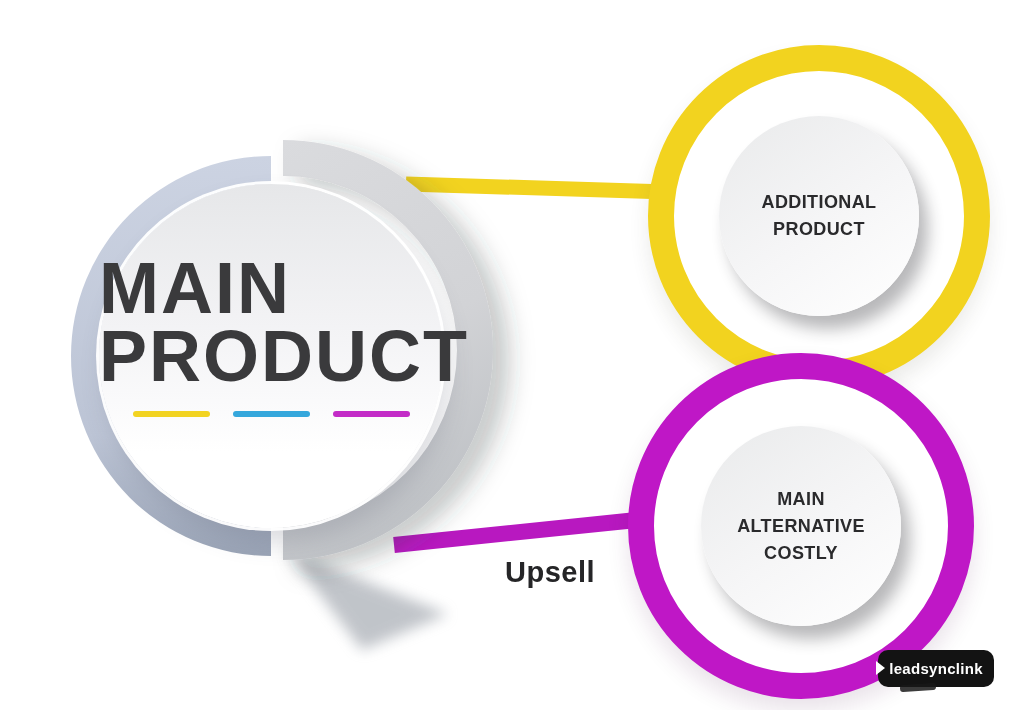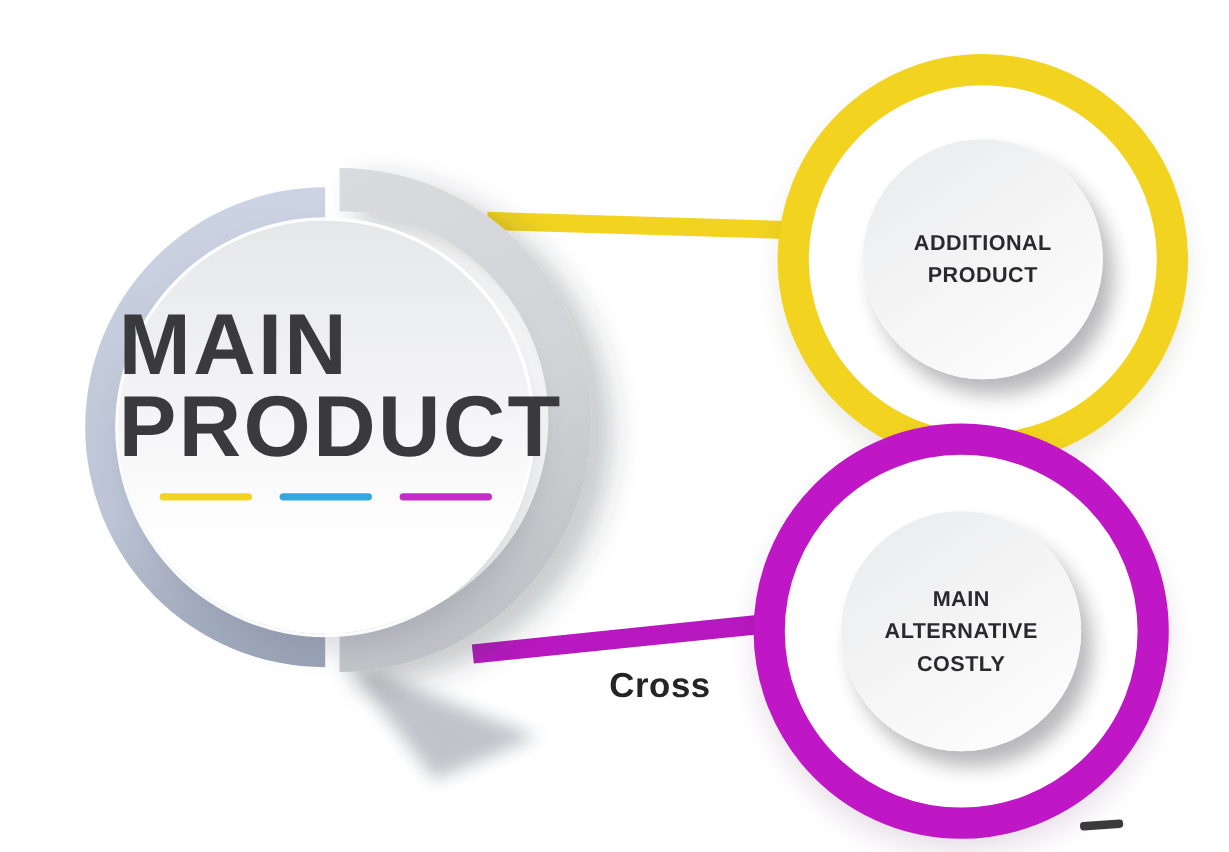--- a/index.html
+++ b/index.html
@@ -112,36 +112,39 @@
       <div>MAIN</div>
       <div>PRODUCT</div>
     </div>
     <div class="dash-row">
       <div class="dash yellow"></div>
       <div class="dash blue"></div>
       <div class="dash magenta"></div>
     </div>
   </div>
 
-  <div class="conn-label upsell-label">Cross</div>
+  <div class="conn-label upsell-label">Upsell</div>
 
   <div class="bubble yellow">
     <div class="disc">
       <div class="disc-text">
         <div>ADDITIONAL</div>
         <div>PRODUCT</div>
       </div>
     </div>
   </div>
 
   <div class="bubble magenta">
     <div class="disc">
       <div class="disc-text">
         <div>MAIN</div>
         <div>ALTERNATIVE</div>
         <div>COSTLY</div>
       </div>
     </div>
   </div>
 
+  <div class="watermark">
+    <span class="watermark-text">leadsynclink</span>
+  </div>
   <div class="smudge"></div>
 
 </div>
 
 </body></html>

